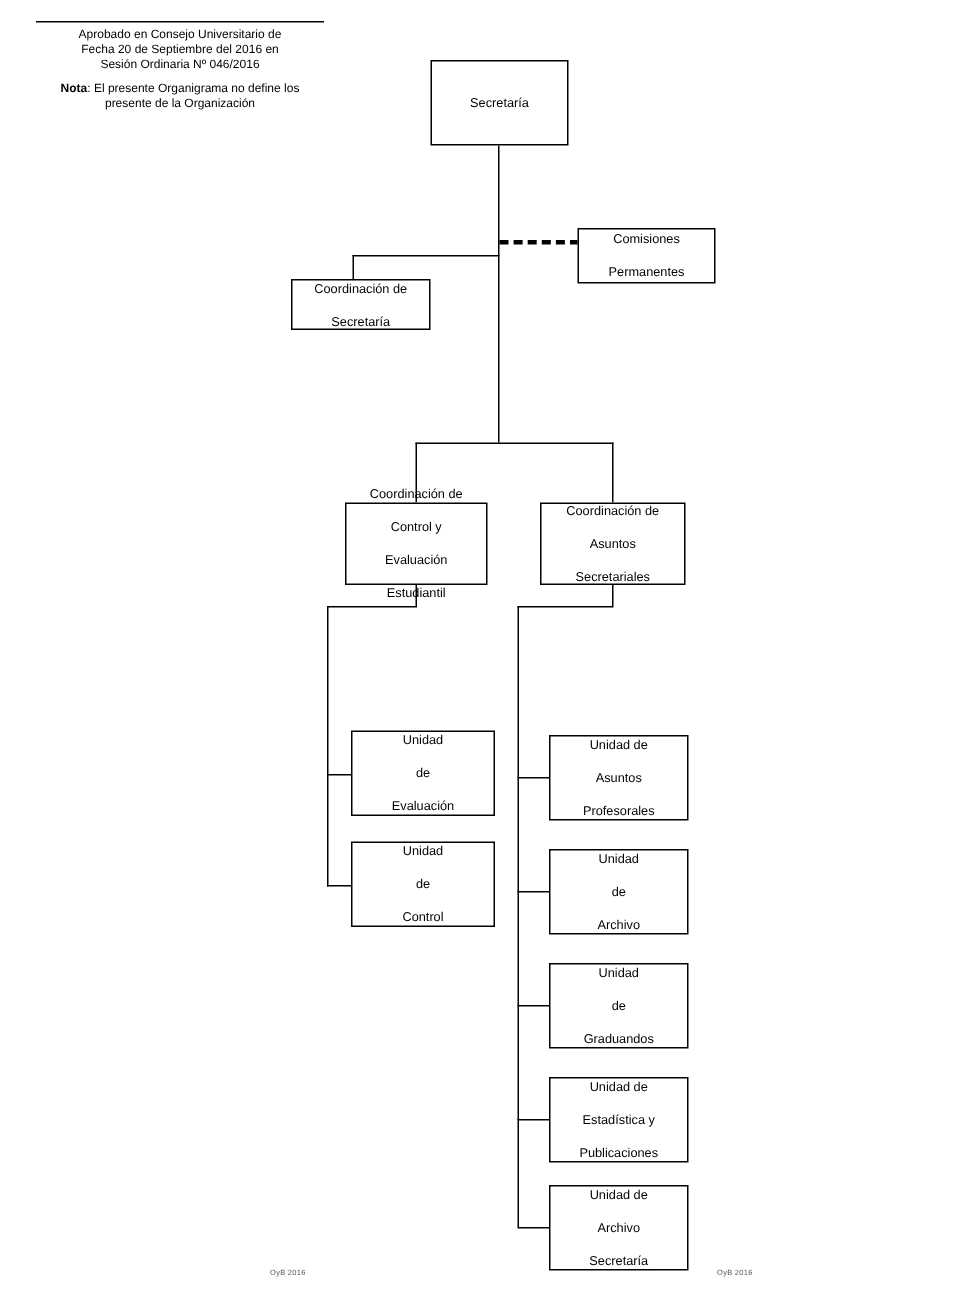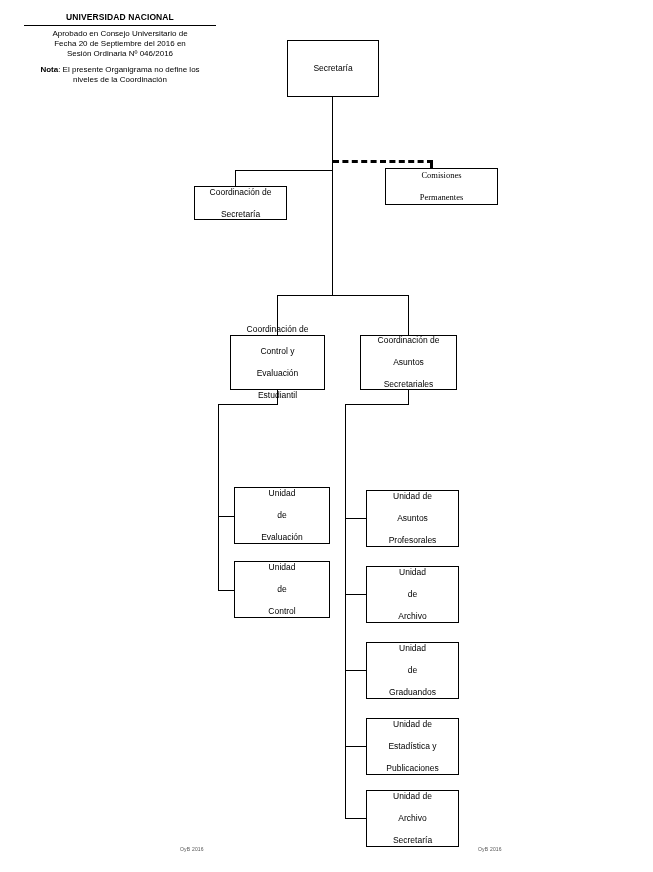--- a/index.html
+++ b/index.html
@@ -103,29 +103,28 @@
     letter-spacing: 0.2px;
     white-space: nowrap;
   }
 </style>
 </head>
 <body>
 
 <div id="page">
 
   <div id="header">
-    <div class="hdr-line1">UNIVERSIDAD NACIONAL</div>
     <div class="hdr-rule"></div>
     <div class="hdr-approval">Aprobado en Consejo Universitario de</div>
     <div class="hdr-approval">Fecha 20 de Septiembre del 2016 en</div>
     <div class="hdr-approval">Sesión Ordinaria Nº 046/2016</div>
     <div class="hdr-note">
       <b>Nota</b><span>: El presente Organigrama no define los</span>
     </div>
-    <div class="hdr-note" style="margin-top:0">niveles de la Coordinación</div>
+    <div class="hdr-note" style="margin-top:0">presente de la Organización</div>
   </div>
 
   <div class="line vline" style="left:332px; top:97px; height:198px;"></div>
 
   <div class="line hline" style="left:235px; top:170px; width:98px;"></div>
   <div class="line vline" style="left:235px; top:170px; height:16px;"></div>
 
   <div class="dashed-h" style="left:333px; top:160px; width:100px;"></div>
   <div class="dashed-v" style="left:430px; top:160px; height:9px;"></div>
 
@@ -152,21 +151,21 @@
     <span>Secretaría</span>
   </div>
 
   <div class="node" style="left:194px; top:186px; width:93px; height:27px;">
     <span>
       <span>Coordinación de</span><br>
       <span>Secretaría</span>
     </span>
   </div>
 
-  <div class="node" style="left:385px; top:168px; width:113px; height:37px;font-family:Liberation Serif, serif;">
+  <div class="node" style="left:385px; top:152px; width:92px; height:37px;">
     <span>
       <span>Comisiones</span><br>
       <span>Permanentes</span>
     </span>
   </div>
 
   <div class="node" style="left:230px; top:335px; width:95px; height:55px;">
     <span>
       <span>Coordinación de</span><br>
       <span>Control y</span><br>

